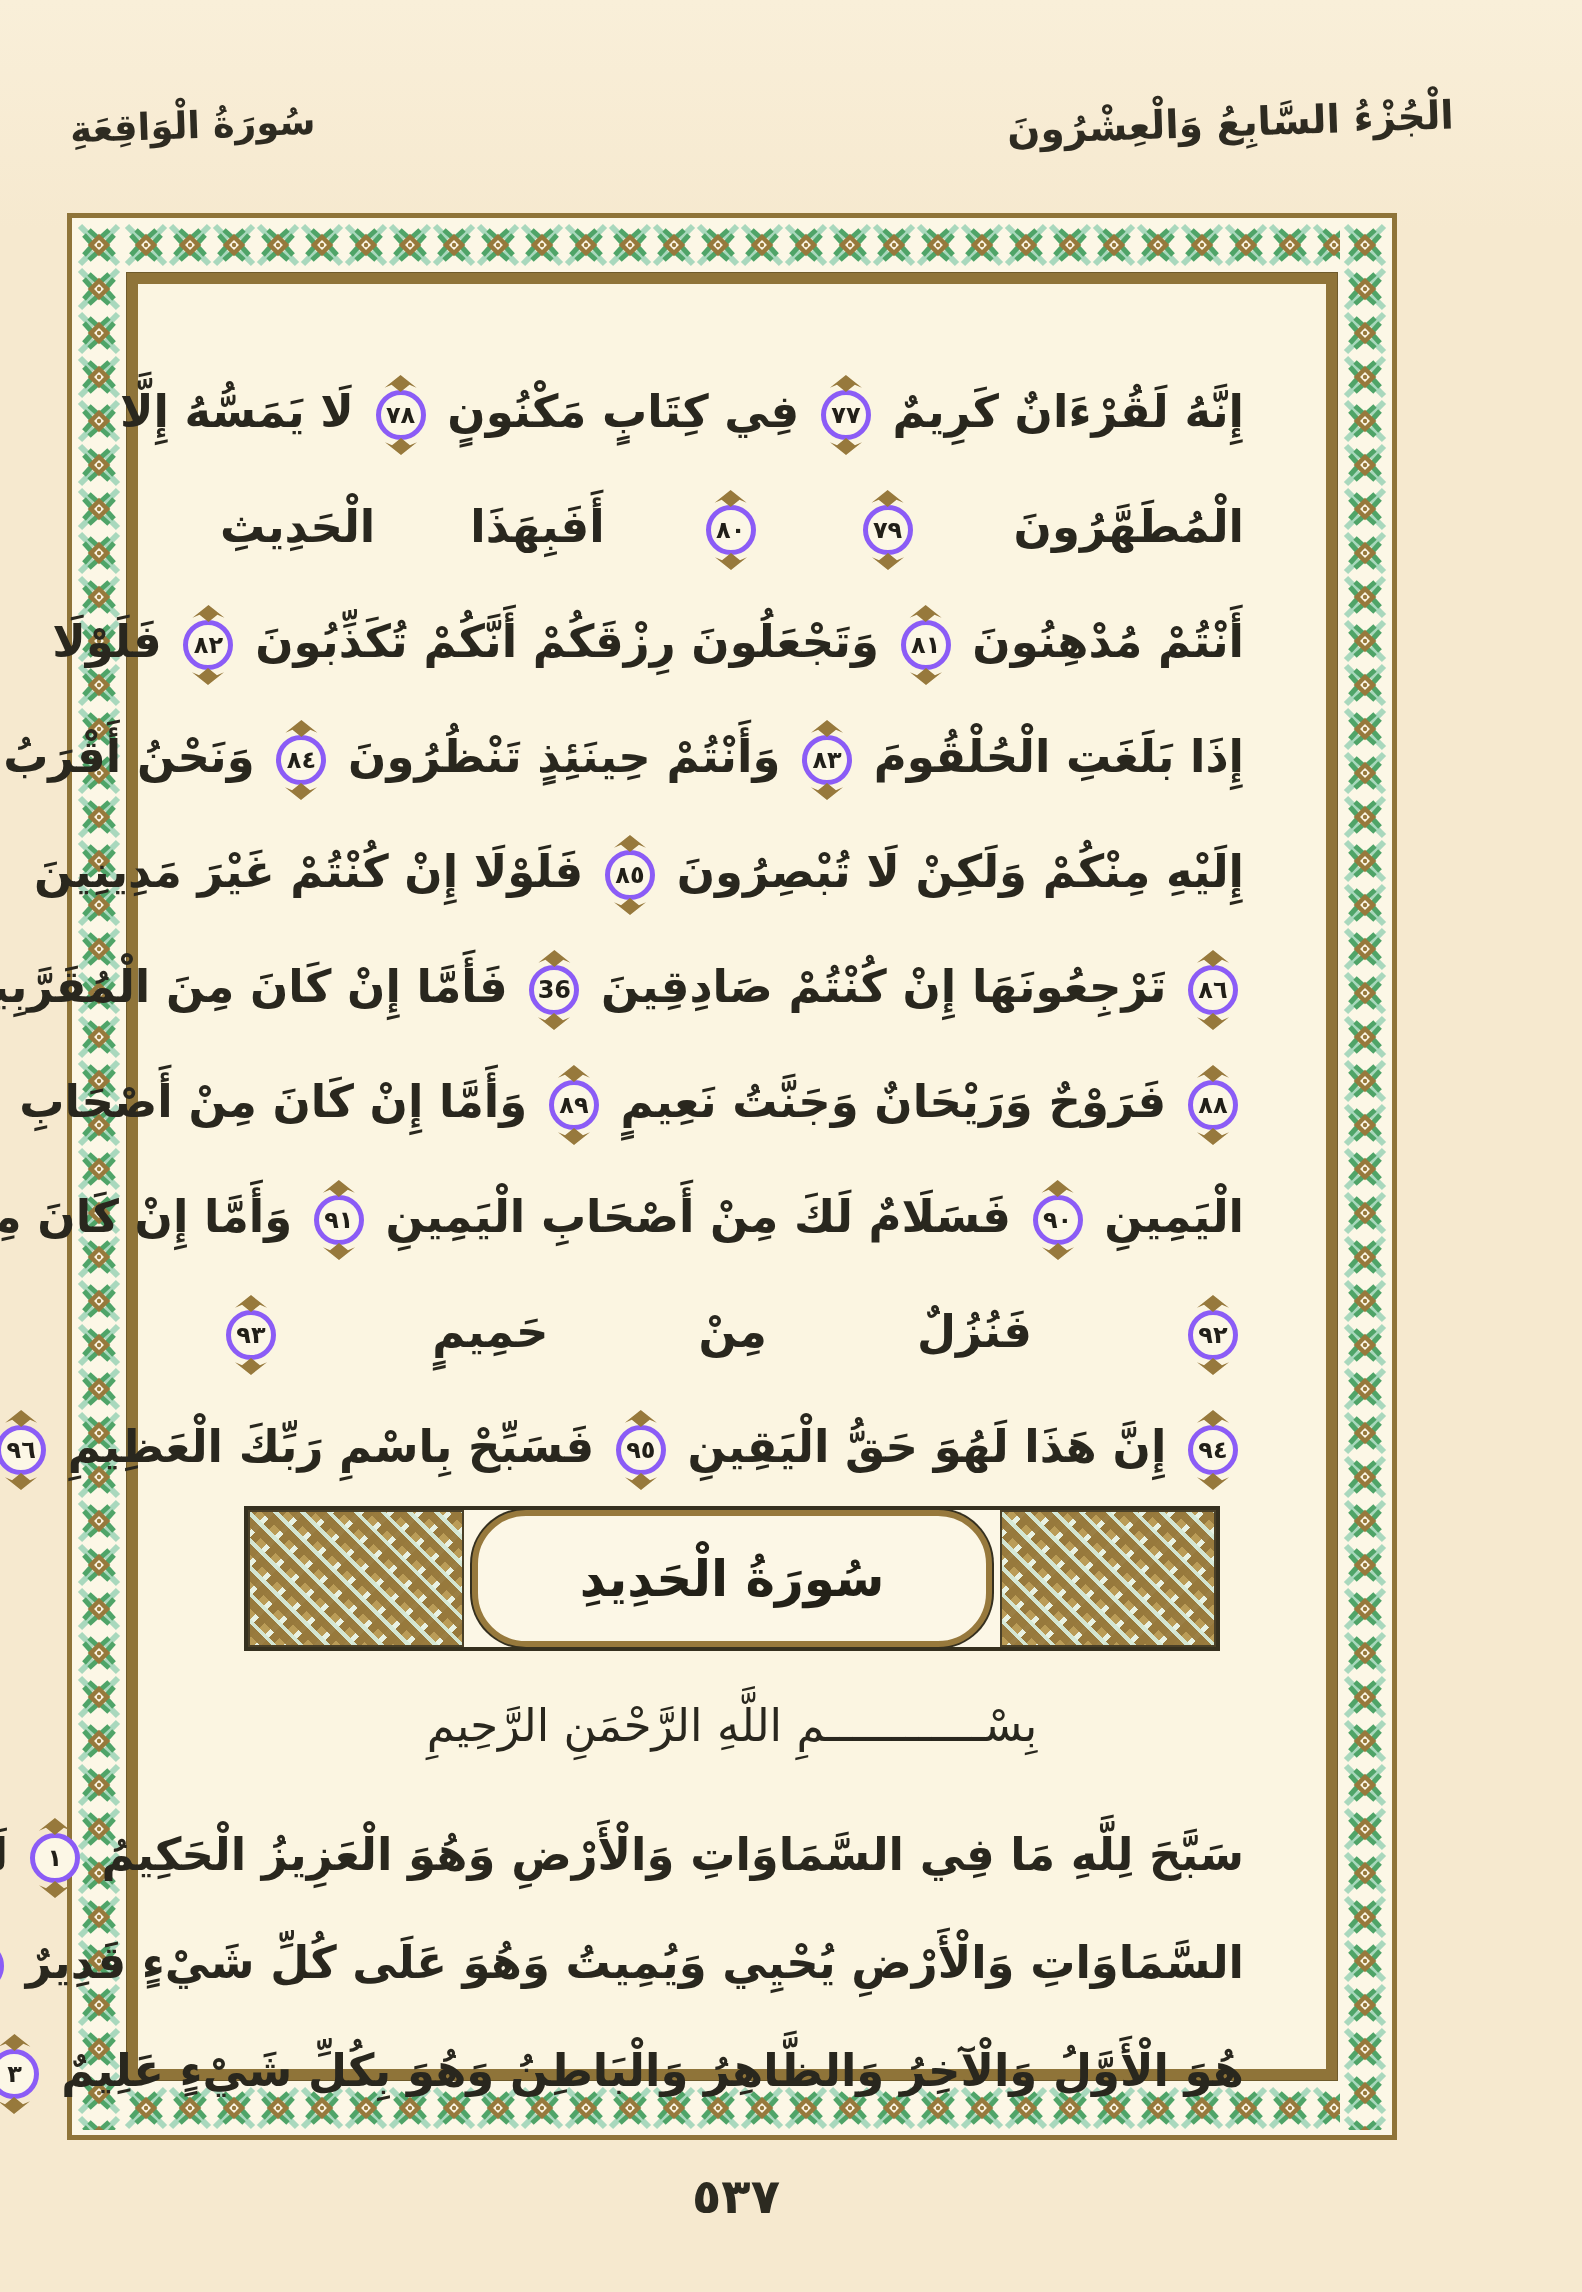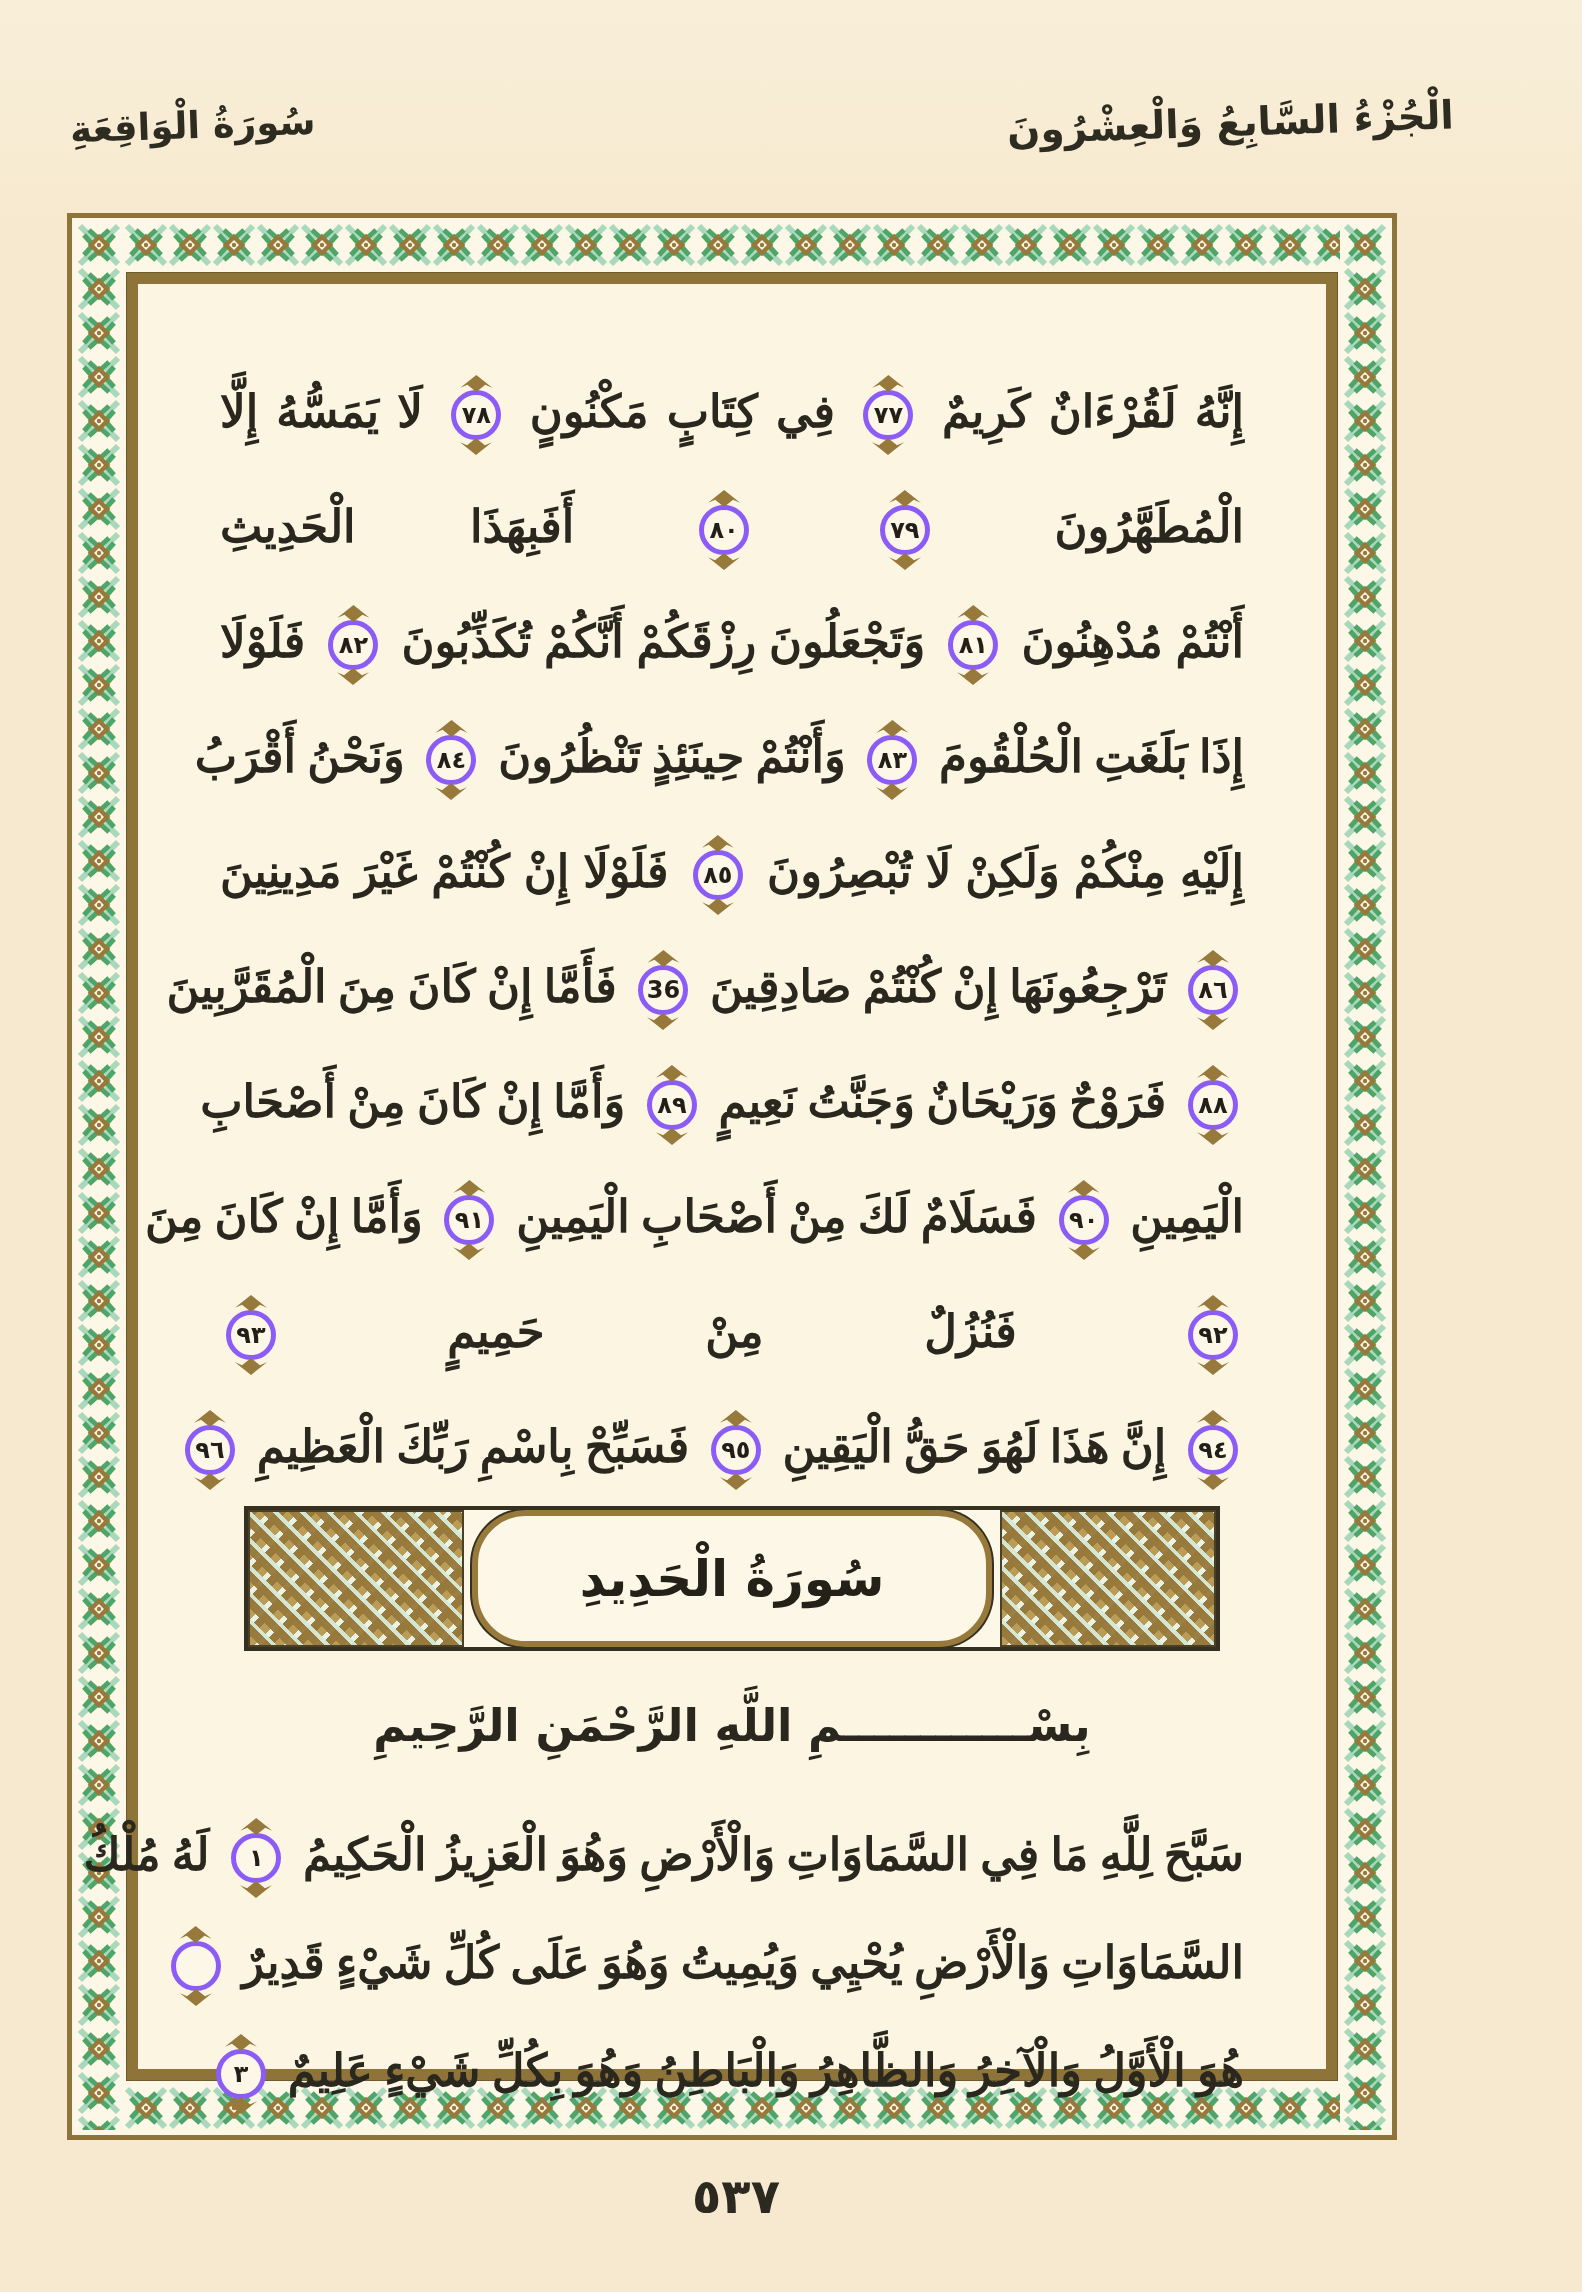--- a/index.html
+++ b/index.html
@@ -37,21 +37,21 @@
   
   .text-area{
     position:absolute;inset:66px;padding:4px 16px 0 16px;direction:rtl;
   }
   .qline{
     display:block;height:115px;line-height:115px;white-space:nowrap;
     text-align:justify;text-align-last:justify;
     font-size:45px;font-weight:bold;color:#29271e;
   }
   .hline{height:108px;line-height:108px;}
-  .qtxt{display:inline;font-family:Liberation Serif, serif;}
+  .qtxt{display:inline;}
 
   
   .vm{
     display:inline-flex;align-items:center;justify-content:center;
     width:50px;height:50px;box-sizing:border-box;border-radius:50%;
     border:5px solid #8b5cf6;background:#fcf7e6;vertical-align:middle;
     position:relative;margin:0 6px;
   }
   .vm::before,.vm::after{
     content:"";position:absolute;left:50%;width:32px;height:17px;background:#97793c;
@@ -78,21 +78,21 @@
     flex:0 0 520px;margin:0 8px;box-sizing:border-box;
     border:6px solid #97793c;box-shadow:0 0 0 2px #35301f;
     border-radius:54px;background:#fcf7e6;
     display:flex;align-items:center;justify-content:center;
   }
   .tb-title{font-size:50px;font-weight:bold;color:#232118;white-space:nowrap;}
 
   
   .bismillah{
     height:150px;line-height:150px;text-align:center;
-    font-size:45px;font-weight:bold;color:#29271e;white-space:nowrap;direction:rtl;
+    font-size:45px;font-weight:normal;color:#29271e;white-space:nowrap;direction:rtl;
   }
 
   
   .page-number{
     position:absolute;left:71px;width:1330px;top:2168px;text-align:center;
     font-size:48px;font-weight:bold;color:#2c2a20;
   }
 </style>
 </head>
 <body>

